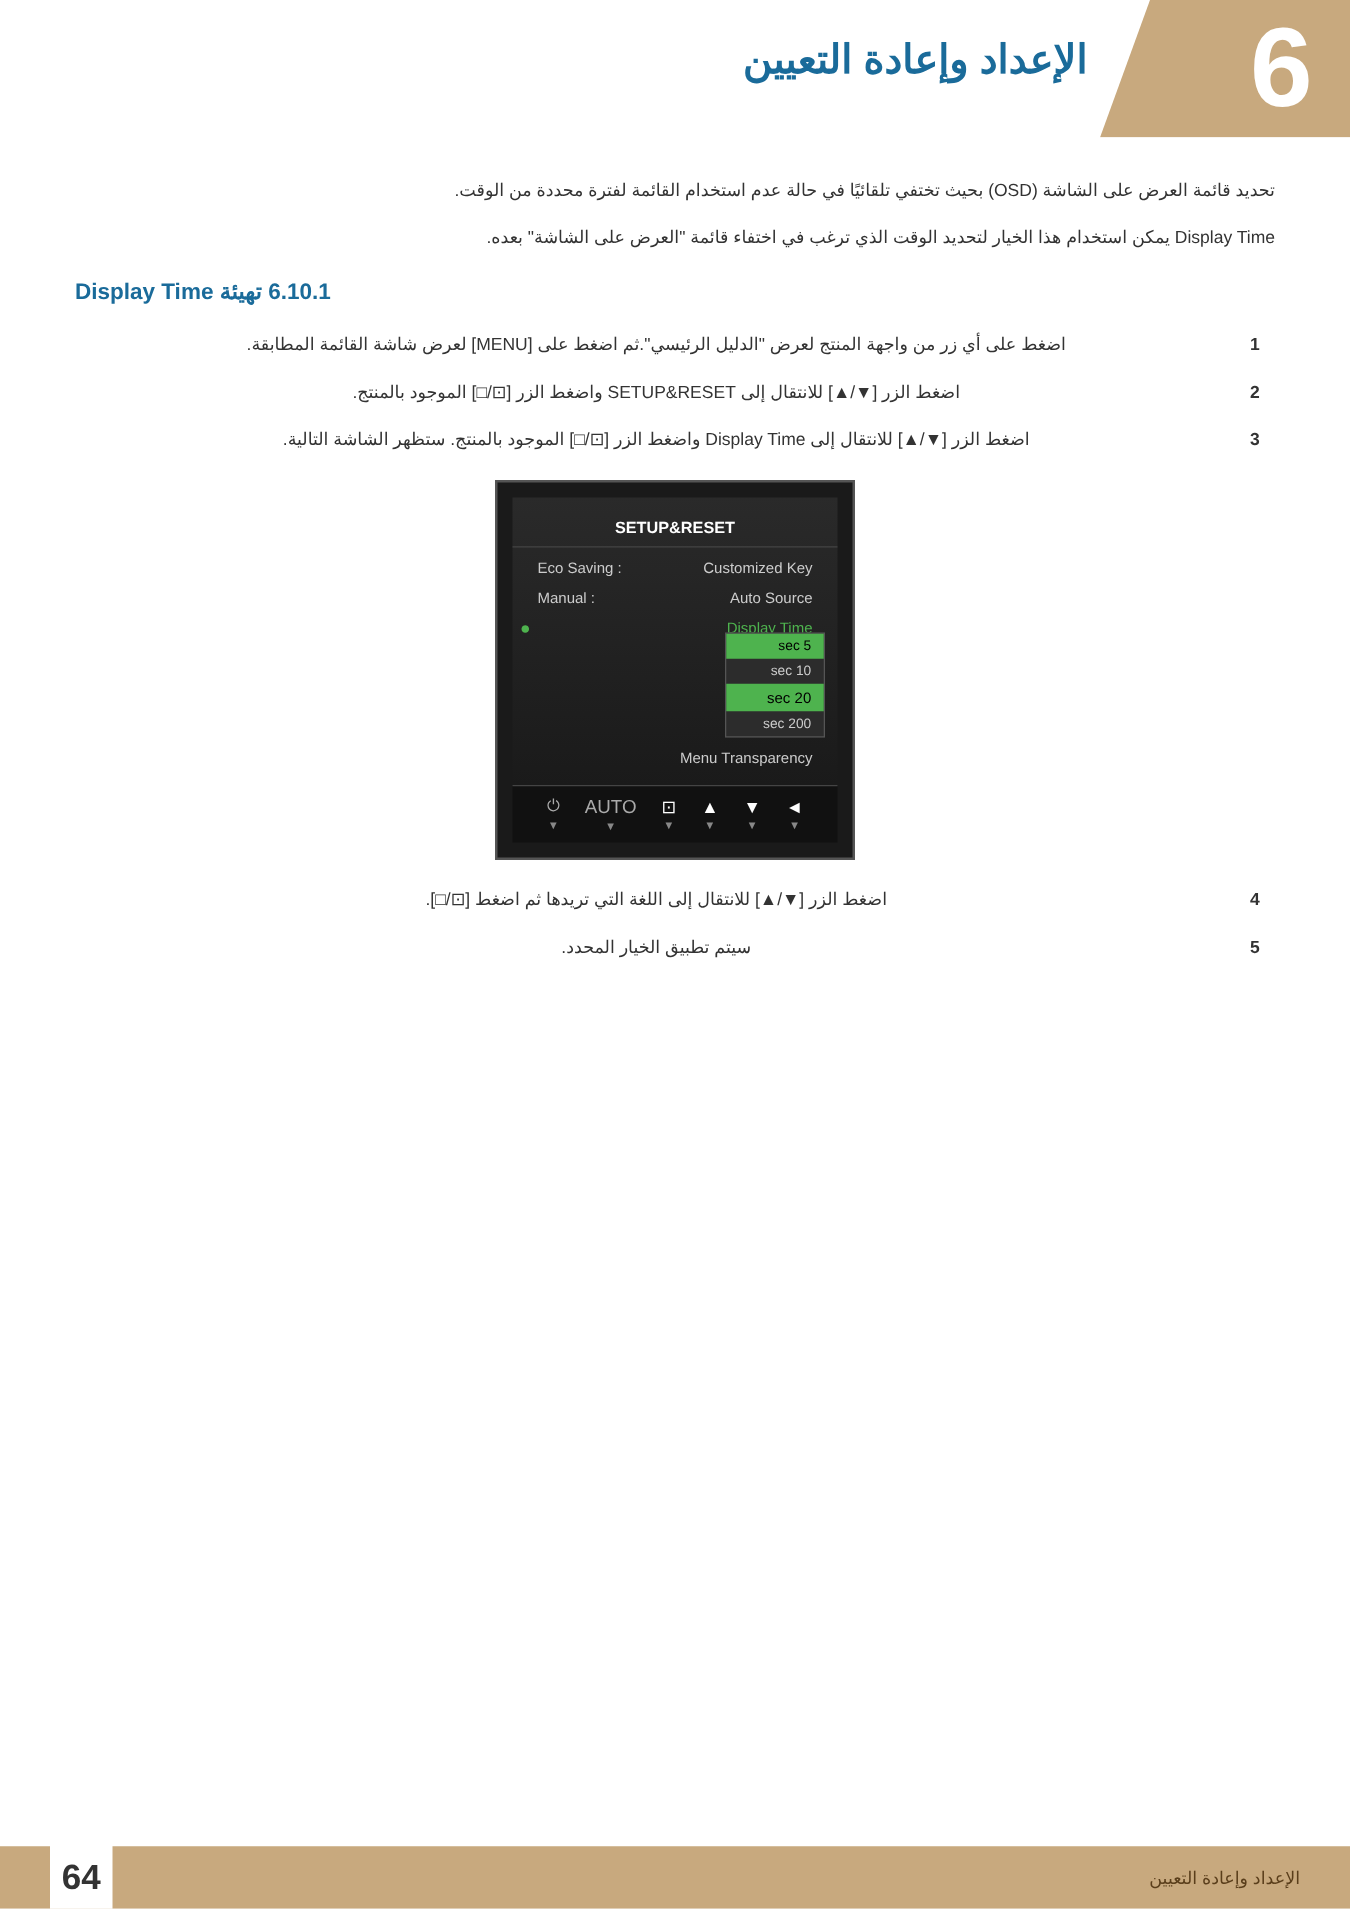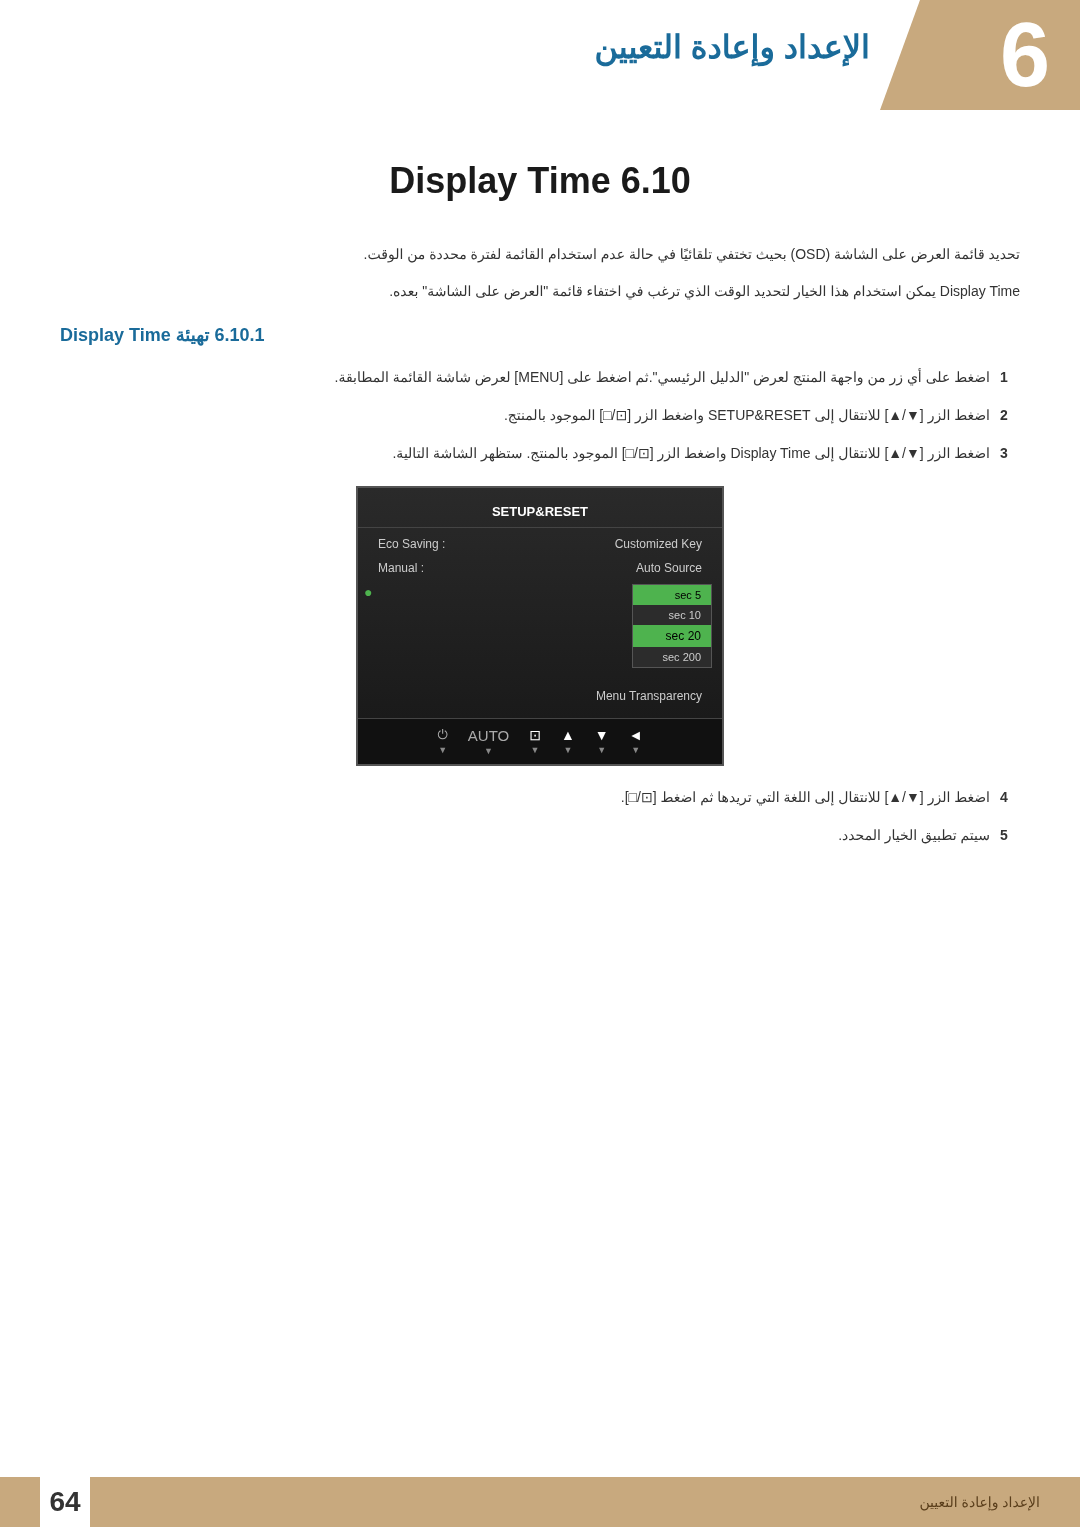--- a/index.html
+++ b/index.html
@@ -116,35 +116,35 @@
     .step-number {
       font-weight: bold;
       color: #333;
       min-width: 20px;
       text-align: left;
       flex-shrink: 0;
     }
 
     .step-text {
       flex: 1;
-      text-align: right;
+      text-align: center;
     }
 
     
     .osd-screenshot-container {
       display: flex;
       justify-content: center;
       margin: 20px 0 20px 0;
     }
 
     .osd-menu {
       background: #1a1a1a;
       border: 2px solid #555;
-      width: 368px;
-      padding: 0;
+      width: 288px;
+      padding: 12px;
       font-family: Arial, sans-serif;
       position: relative;
     }
 
     .osd-menu-inner {
       padding: 10px 0;
       background: linear-gradient(to bottom, #2a2a2a, #1a1a1a);
     }
 
     .osd-menu-title {
@@ -259,21 +259,20 @@
 <body>
 
 <div class="header-section">
   <div class="chapter-bg"></div>
   <div class="chapter-title">الإعداد وإعادة التعيين</div>
   <div class="chapter-number">6</div>
 </div>
 
 <div class="main-content">
 
-  <div class="section-title">Display Time  6.10</div>
 
   <p class="body-text">تحديد قائمة العرض على الشاشة (OSD) بحيث تختفي تلقائيًا في حالة عدم استخدام القائمة لفترة محددة من الوقت.</p>
 
   <p class="body-text">Display Time يمكن استخدام هذا الخيار لتحديد الوقت الذي ترغب في اختفاء قائمة "العرض على الشاشة" بعده.</p>
 
   <div class="sub-section-heading">6.10.1  تهيئة Display Time</div>
 
   <ol class="steps-list">
 
     <li>
@@ -308,21 +307,21 @@
           <span class="row-value">:  Manual</span>
         </div>
 
         <div class="osd-row-wrapper">
           <div class="osd-menu-row active" style="position:relative;">
             <span style="position:absolute;left:6px;color:#4eb34e;font-size:14px;">●</span>
             <span class="row-label" style="color:#4eb34e;">Display Time</span>
             <span class="row-value"></span>
           </div>
 
-          <div style="position:absolute;right:10px;top:4px;background:#2c2c2c;border:1px solid #555;width:80px;z-index:10;">
+          <div style="position:absolute;right:10px;top:16px;background:#2c2c2c;border:1px solid #555;width:80px;z-index:10;">
             <div style="padding:4px 10px;color:#ccc;font-size:11px;background:#4eb34e;color:#000;">5 sec</div>
             <div style="padding:4px 10px;color:#ccc;font-size:11px;">10 sec</div>
             <div style="padding:4px 10px;color:#000;font-size:12px;background:#4eb34e;">20 sec</div>
             <div style="padding:4px 10px;color:#ccc;font-size:11px;">200 sec</div>
           </div>
         </div>
 
         <div class="osd-menu-row" style="margin-top: 80px;">
           <span class="row-label">Menu Transparency</span>
           <span class="row-value"></span>

